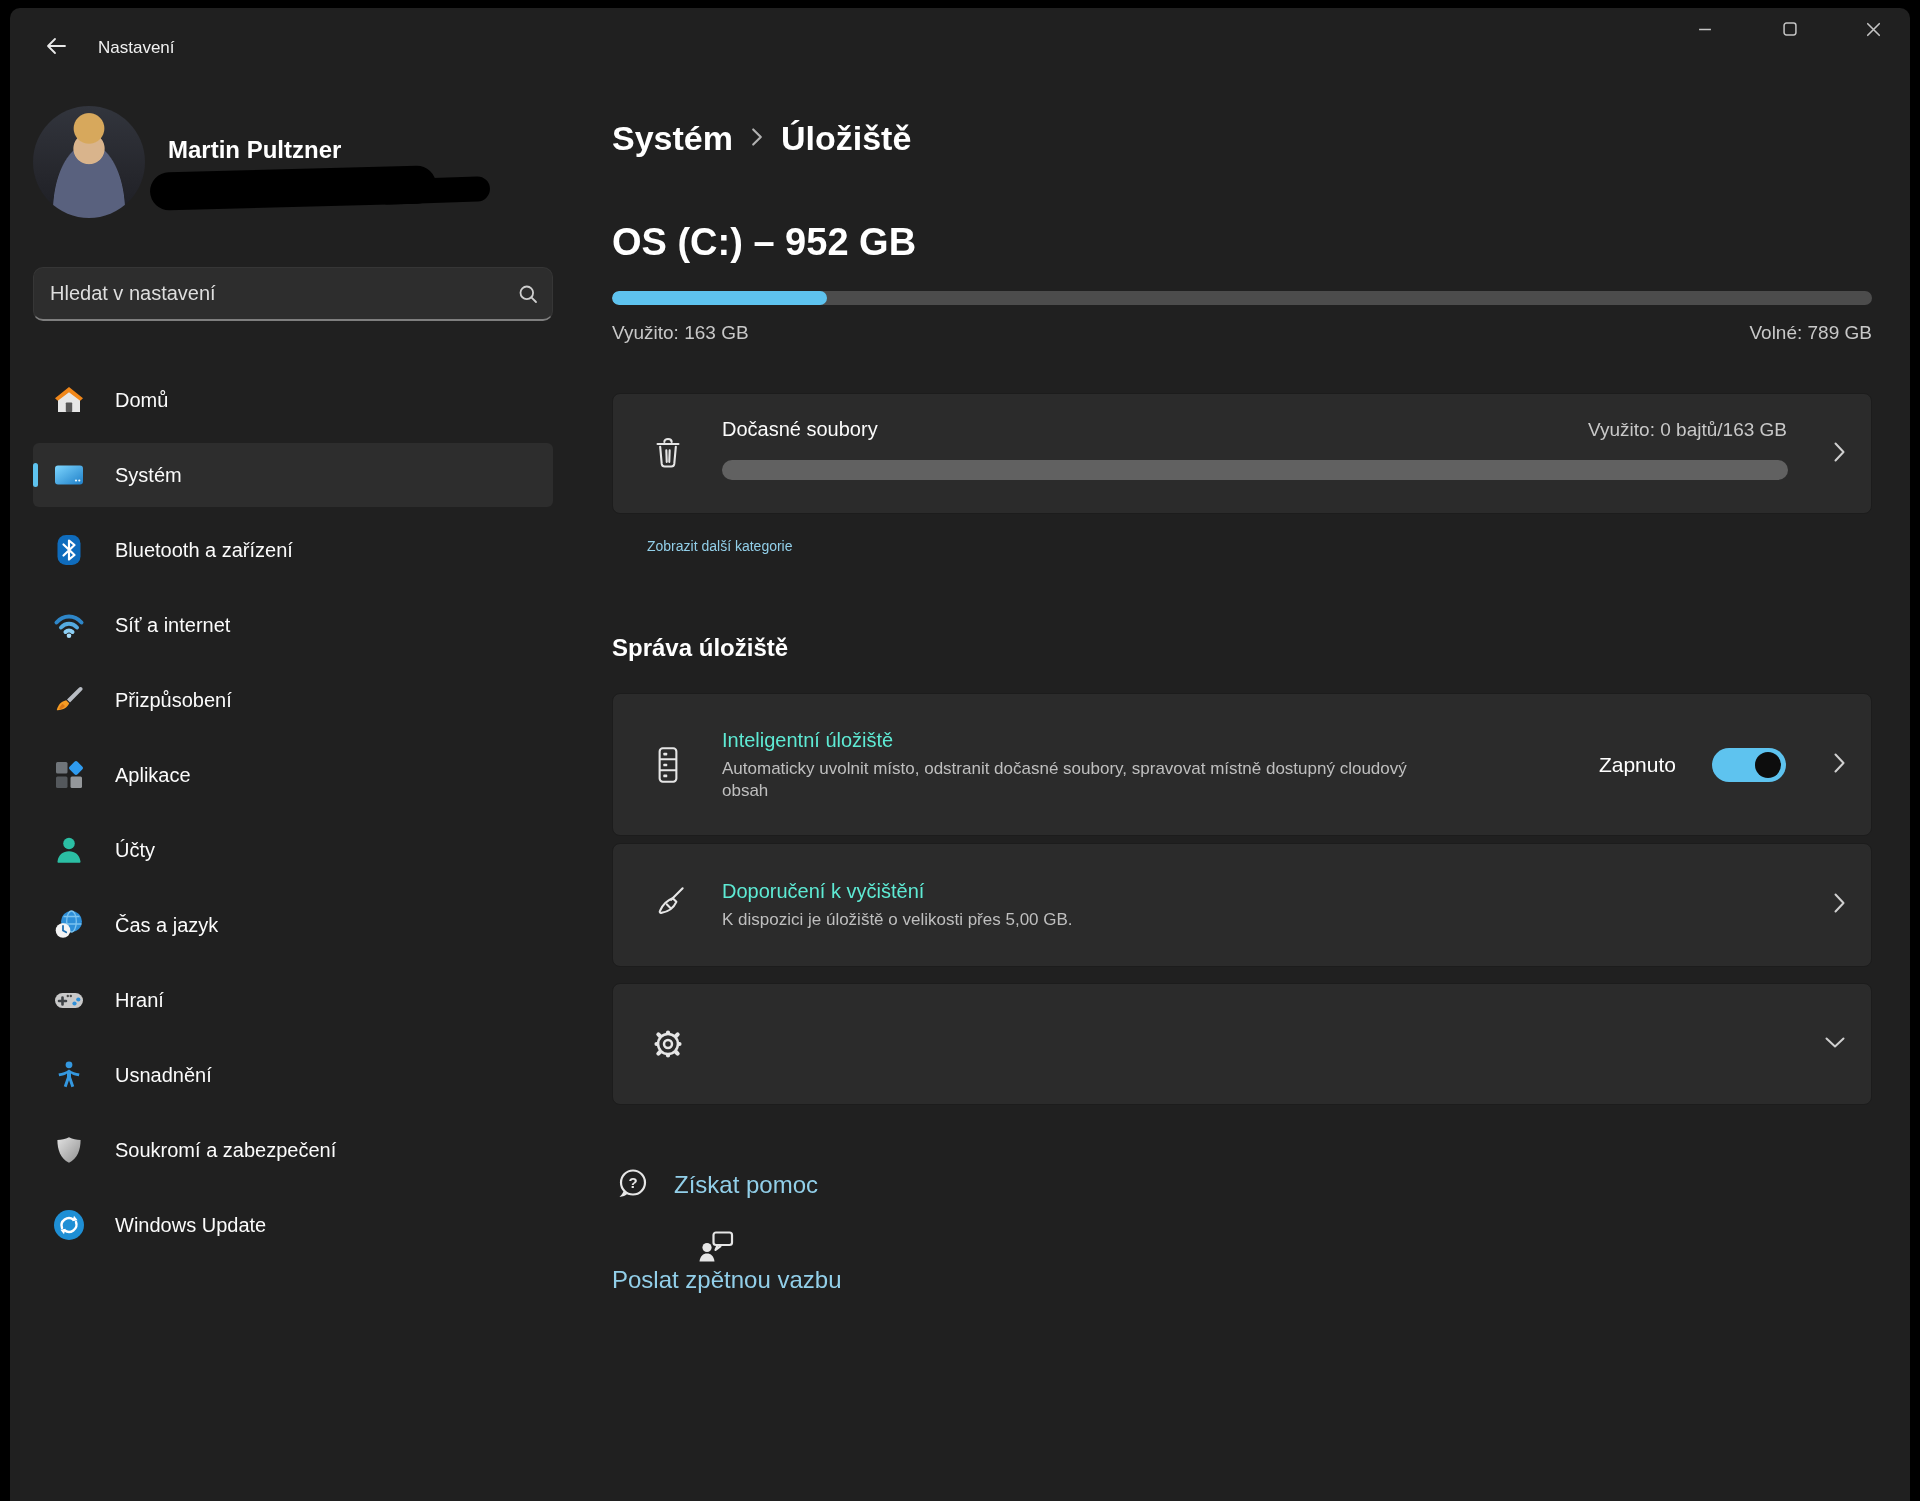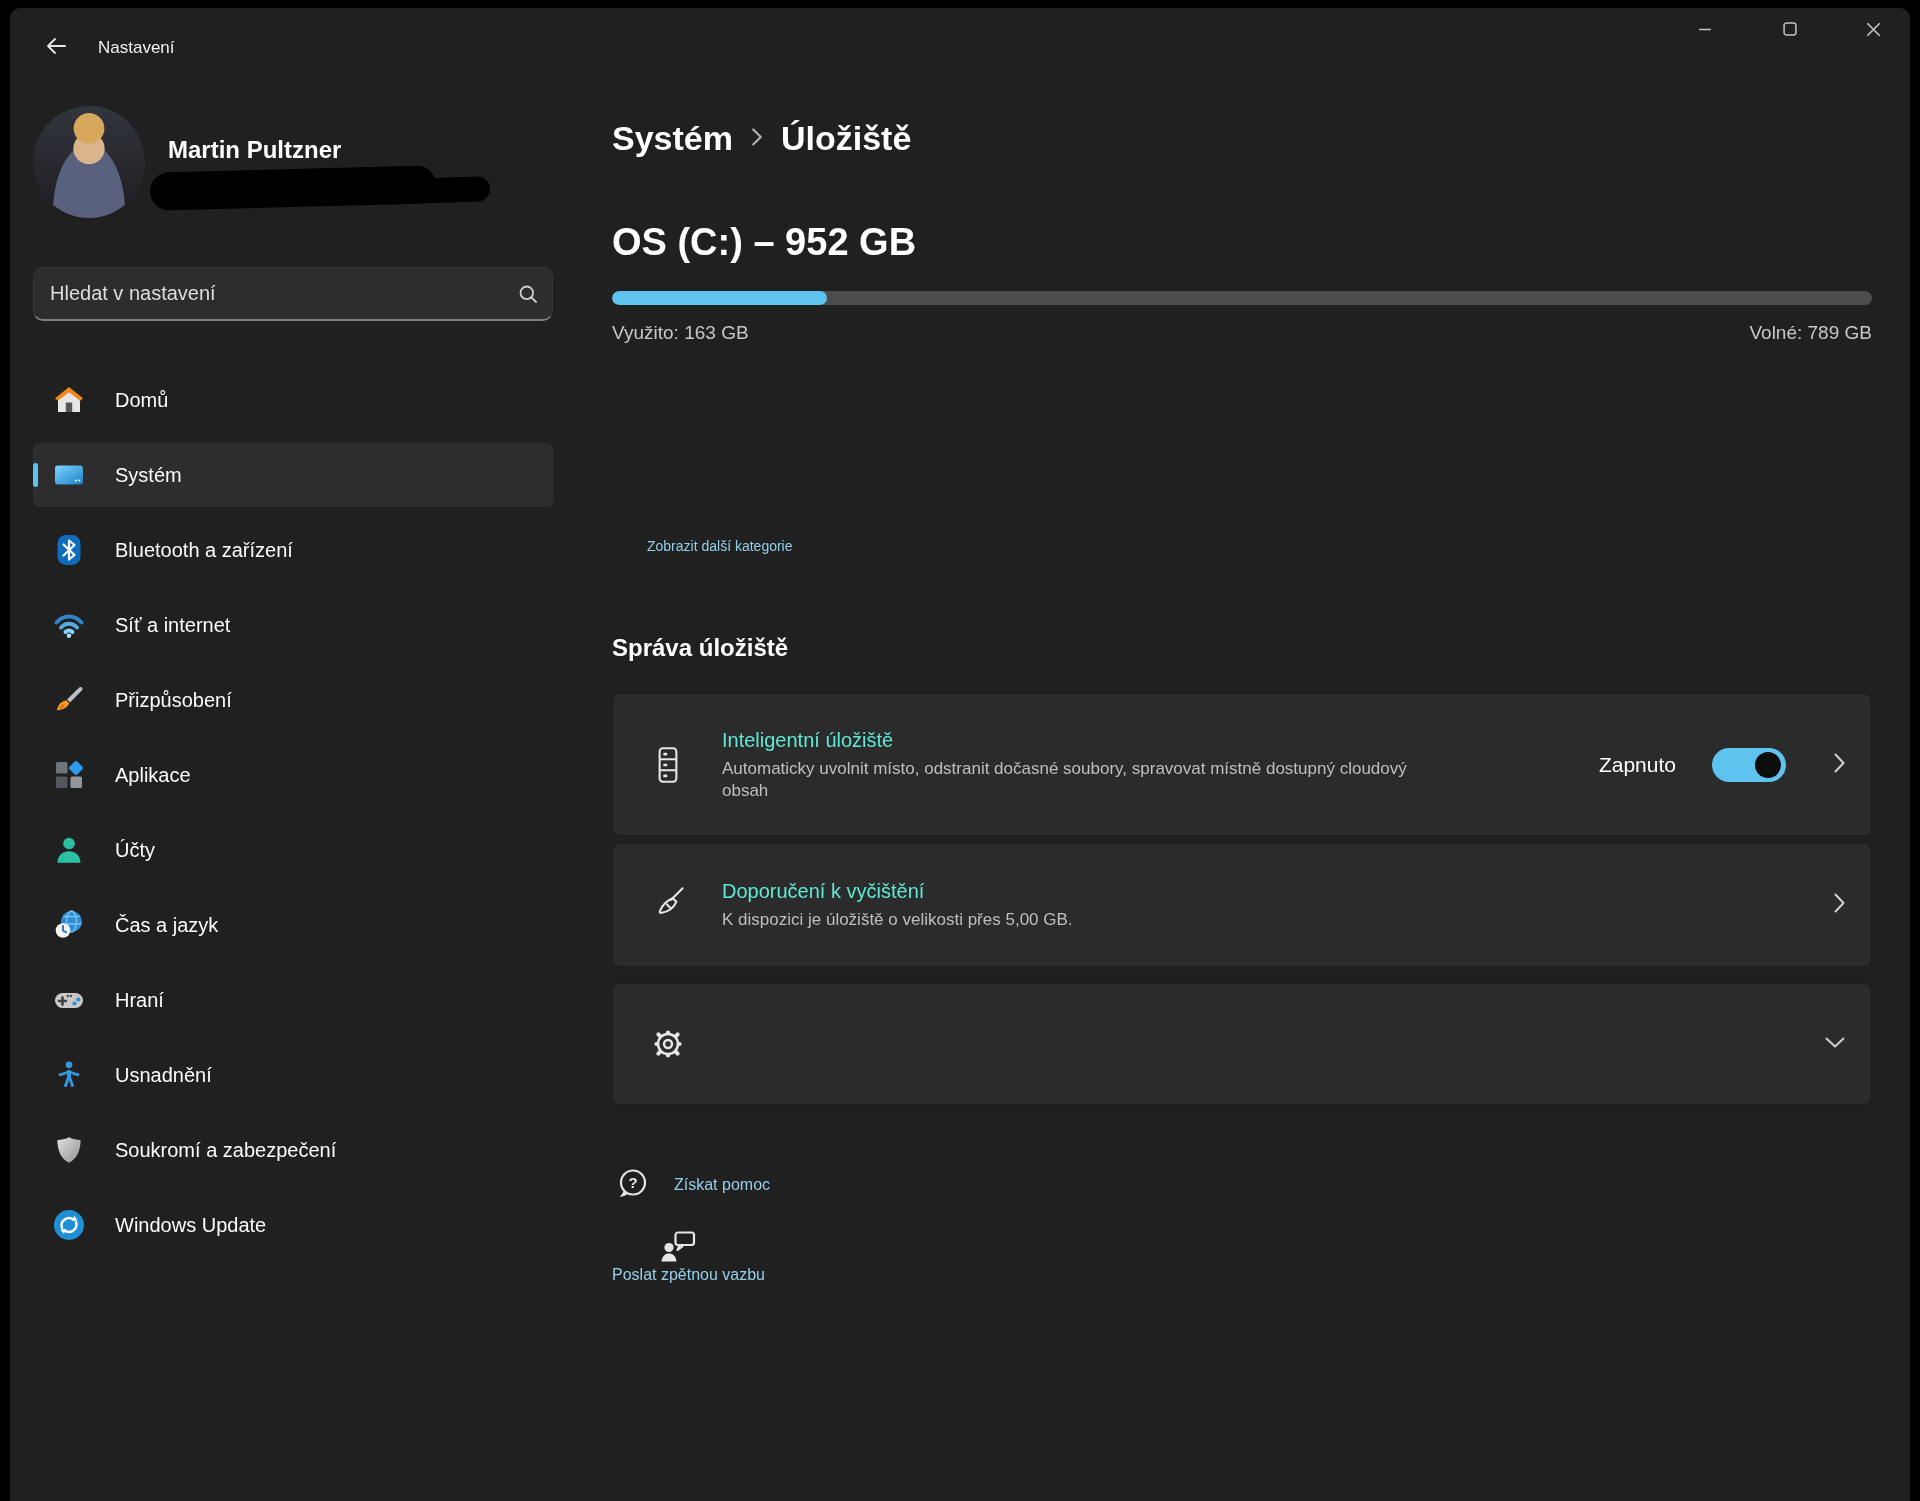--- a/index.html
+++ b/index.html
@@ -74,21 +74,21 @@
   .card3 { top:975px; height:122px; }
 
   .toggle-label { position:absolute; right:195px; top:50%; transform:translateY(-50%); font-size:21px; color:#fff; }
   .toggle { position:absolute; right:85px; top:50%; transform:translateY(-50%); width:74px; height:34px;
             border-radius:17px; background:#5ec3ef; cursor:pointer; }
   .knob { position:absolute; right:5px; top:4px; width:26px; height:26px; border-radius:50%; background:#0d0d0d; }
 
   .footer-link { position:absolute; left:0; height:44px; display:flex; align-items:center; cursor:pointer; }
   .fl1 { top:1155px; } .fl2 { top:1218px;flex-direction:column; }
   .footer-link .f-icon { width:40px; height:40px; margin-right:22px; }
-  .footer-link .f-label { font-size:16px; color:#92cfe9; }
+  .footer-link .f-label { font-size:24px; color:#92cfe9; }
 </style>
 </head>
 <body>
 
 <div class="window">
 
   <div class="back-btn">
     <span>
       <svg width="24" height="24" viewBox="0 0 24 24">
           <path d="M21 12 H4 M11 5 L4 12 L11 19" stroke="#e8e8e8" stroke-width="1.8" fill="none" stroke-linecap="round" stroke-linejoin="round"></path>
@@ -291,20 +291,42 @@
     </div>
 
     <div class="drive-title">OS (C:) – 952 GB</div>
 
     <div class="drive-bar">
       <div class="drive-fill" style="width: 17.1%;"></div>
     </div>
     <div class="usage-left">Využito: 163 GB</div>
     <div class="usage-right">Volné: 789 GB</div>
 
+    <div class="card temp-card">
+      <span class="card-icon">
+        <svg width="46" height="46" viewBox="0 0 44 44">
+            <g stroke="#e6e6e6" stroke-width="2" fill="none" stroke-linecap="round" stroke-linejoin="round">
+              <path d="M18.5 10.5 C18.5 8.6 20 7.6 22 7.6 C24 7.6 25.5 8.6 25.5 10.5"></path>
+              <path d="M12 12.5 H32"></path>
+              <path d="M14.5 15 L16 31.5 C16.2 33 17.3 34 18.8 34 H25.2 C26.7 34 27.8 33 28 31.5 L29.5 15"></path>
+              <path d="M20.4 18.5 L20.8 29.5 M23.6 18.5 L23.2 29.5"></path>
+            </g>
+          </svg>
+      </span>
+      <span class="temp-title">Dočasné soubory</span>
+      <span class="temp-usage">Využito: 0 bajtů/163 GB</span>
+      <div class="temp-bar">
+        <div class="temp-fill" style="width: 0%;"></div>
+      </div>
+      <span class="chev">
+        <svg width="16" height="24" viewBox="0 0 16 24">
+            <path d="M4.5 3.5 L12.5 12 L4.5 20.5" stroke="#d0d0d0" stroke-width="2" fill="none" stroke-linecap="round" stroke-linejoin="round"></path>
+          </svg>
+      </span>
+    </div>
 
     <div class="show-more">Zobrazit další kategorie</div>
 
     <div class="section-heading">Správa úložiště</div>
 
     <div class="card card1">
       <span class="card-icon">
         <svg width="46" height="46" viewBox="0 0 44 44">
             <g stroke="#e6e6e6" stroke-width="2" fill="none">
               <rect x="14" y="6" width="16" height="32" rx="3"></rect>

